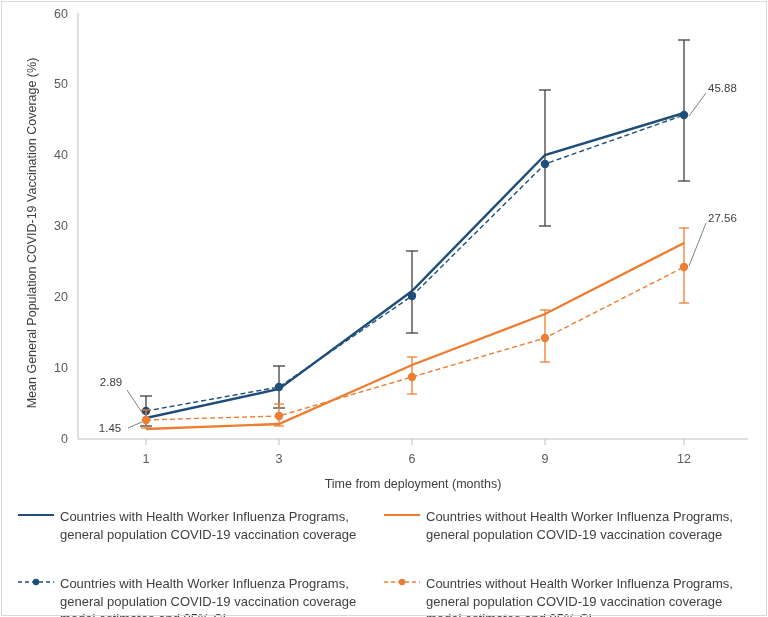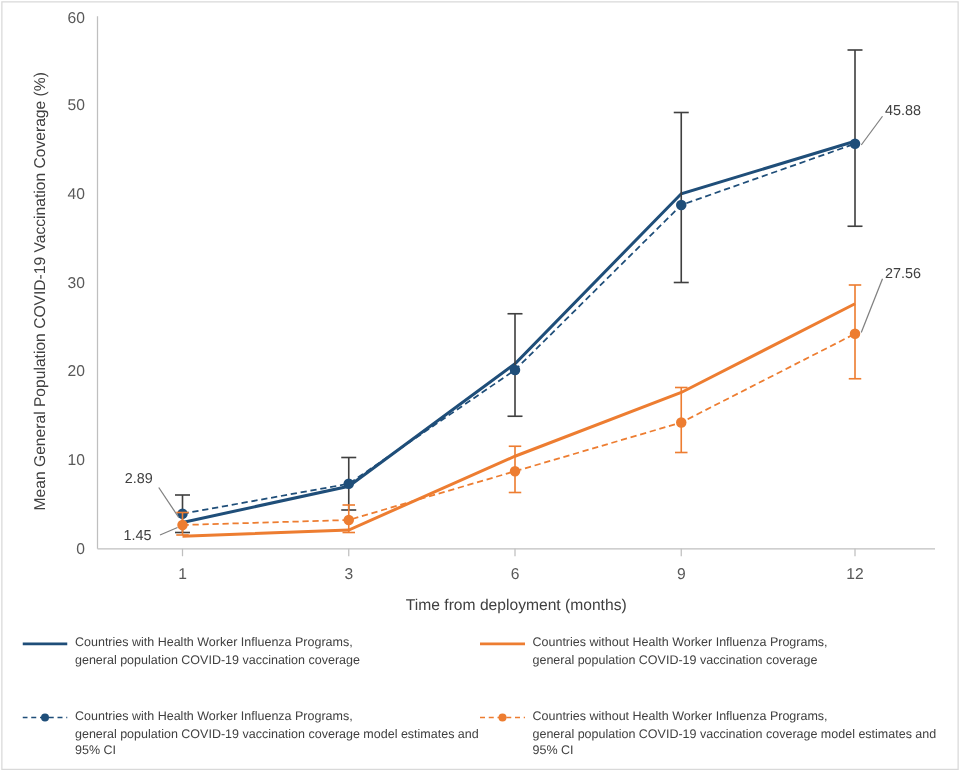--- a/index.html
+++ b/index.html
@@ -46,21 +46,21 @@
   .data-label {
     font-size: 11.5px;
     fill: #404040;
   }
   #legend {
     position: absolute;
     left: 18px;
     top: 500px;
     width: 732px;
     height: 100px;
-    font-size: 10px;
+    font-size: 13px;
     color: #404040;
   }
   .legend-row {
     display: flex;
     width: 100%;
   }
   .legend-row.row1 { margin-top: 8px; }
   .legend-row.row2 { margin-top: 32px; }
   .legend-item {
     display: flex;

